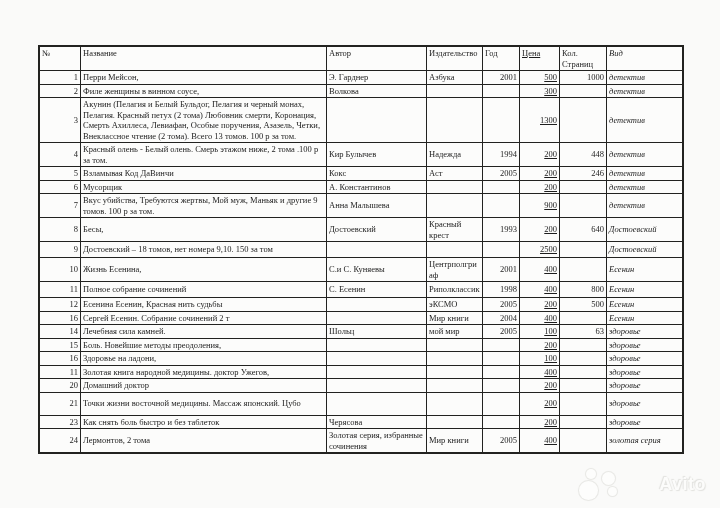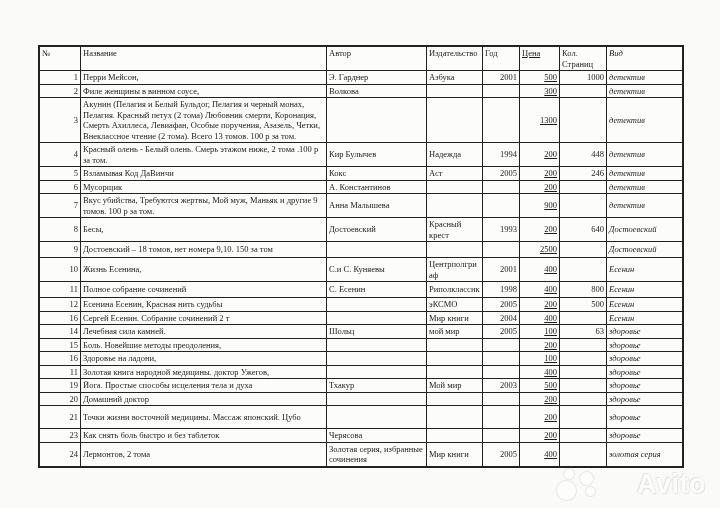--- a/index.html
+++ b/index.html
@@ -74,21 +74,21 @@
     border-radius: 50%;
     background: #fdfdfc;
     box-shadow: 0 0 0 1px #e9e9e6, 0 0 2px #e4e4e1;
   }
   .avito-logo .b1 { width: 19px; height: 19px; left: 0;  bottom: 0; }
   .avito-logo .b2 { width: 10px; height: 10px; left: 7px; top: 0; }
   .avito-logo .b3 { width: 13px; height: 13px; right: 2px; top: 3px; }
   .avito-logo .b4 { width: 9px;  height: 9px;  right: 0;  bottom: 4px; }
   .wm-text {
     font-family: "Liberation Sans", "DejaVu Sans", sans-serif;
-    font-size: 27px;
+    font-size: 18px;
     font-weight: bold;
     letter-spacing: 0.5px;
     color: #fcfcfb;
     text-shadow: 0 0 1px #e6e6e3, 1px 1px 1px #e2e2df, -1px -1px 1px #e2e2df;
     margin-left: 38px;
   }
 </style>
 </head>
 <body>
 
@@ -272,30 +272,20 @@
           <td class="c-num">11</td>
           <td class="c-title">Золотая книга народной медицины. доктор Ужегов,</td>
           <td class="c-author"></td>
           <td class="c-publisher"></td>
           <td class="c-year"></td>
           <td class="c-price">400</td>
           <td class="c-pages"></td>
           <td class="c-kind">здоровье</td>
         </tr>
         <tr>
-          <td class="c-num">19</td>
-          <td class="c-title">Йога. Простые способы исцеления тела и духа</td>
-          <td class="c-author">Тхакур</td>
-          <td class="c-publisher">Мой мир</td>
-          <td class="c-year">2003</td>
-          <td class="c-price">500</td>
-          <td class="c-pages"></td>
-          <td class="c-kind">здоровье</td>
-        </tr>
-        <tr>
           <td class="c-num">20</td>
           <td class="c-title">Домашний доктор</td>
           <td class="c-author"></td>
           <td class="c-publisher"></td>
           <td class="c-year"></td>
           <td class="c-price">200</td>
           <td class="c-pages"></td>
           <td class="c-kind">здоровье</td>
         </tr>
         <tr class="tall">

